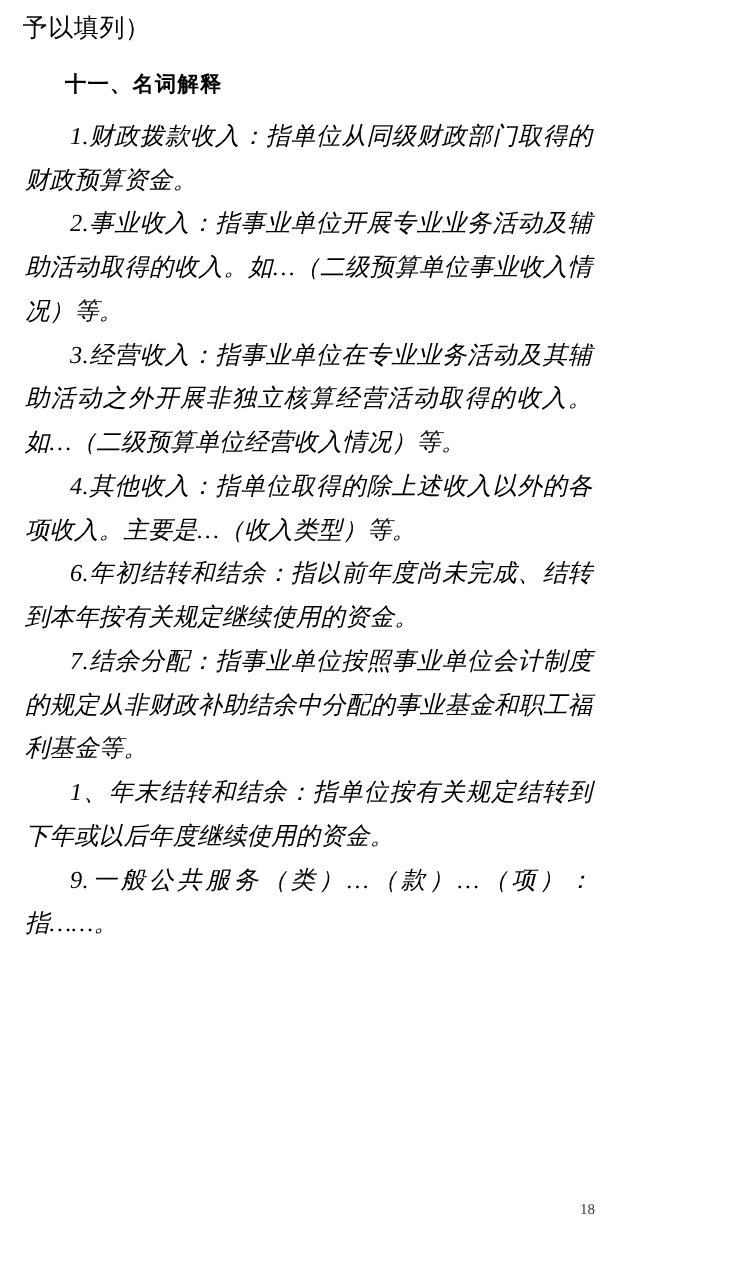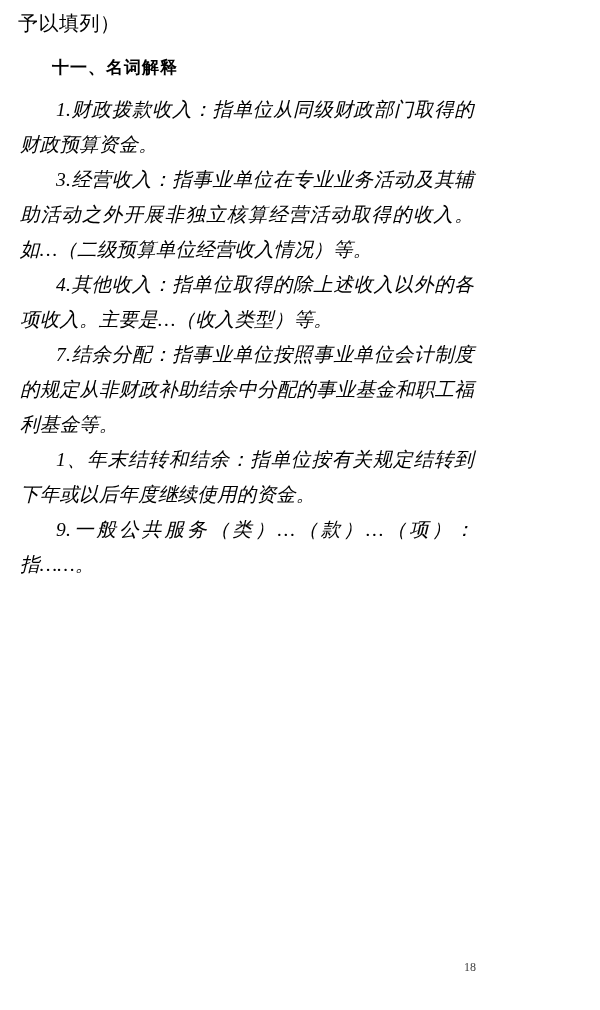--- a/index.html
+++ b/index.html
@@ -62,21 +62,23 @@
 </head>
 <body>
 
 <div class="page">
 
   <p class="carryover-line">予以填列）</p>
 
   <h2 class="section-heading">十一、名词解释</h2>
 
   <p class="para">1.财政拨款收入：指单位从同级财政部门取得的财政预算资金。</p>
+  <p class="para">2.事业收入：指事业单位开展专业业务活动及辅助活动取得的收入。如…（二级预算单位事业收入情况）等。</p>
   <p class="para">3.经营收入：指事业单位在专业业务活动及其辅助活动之外开展非独立核算经营活动取得的收入。如…（二级预算单位经营收入情况）等。</p>
   <p class="para">4.其他收入：指单位取得的除上述收入以外的各项收入。主要是…（收入类型）等。</p>
+  <p class="para">6.年初结转和结余：指以前年度尚未完成、结转到本年按有关规定继续使用的资金。</p>
   <p class="para">7.结余分配：指事业单位按照事业单位会计制度的规定从非财政补助结余中分配的事业基金和职工福利基金等。</p>
   <p class="para">1、年末结转和结余：指单位按有关规定结转到下年或以后年度继续使用的资金。</p>
   <p class="para">9.一般公共服务（类）…（款）…（项）：指……。</p>
 
   <div class="page-number">18</div>
 
 </div>
 
 </body></html>

